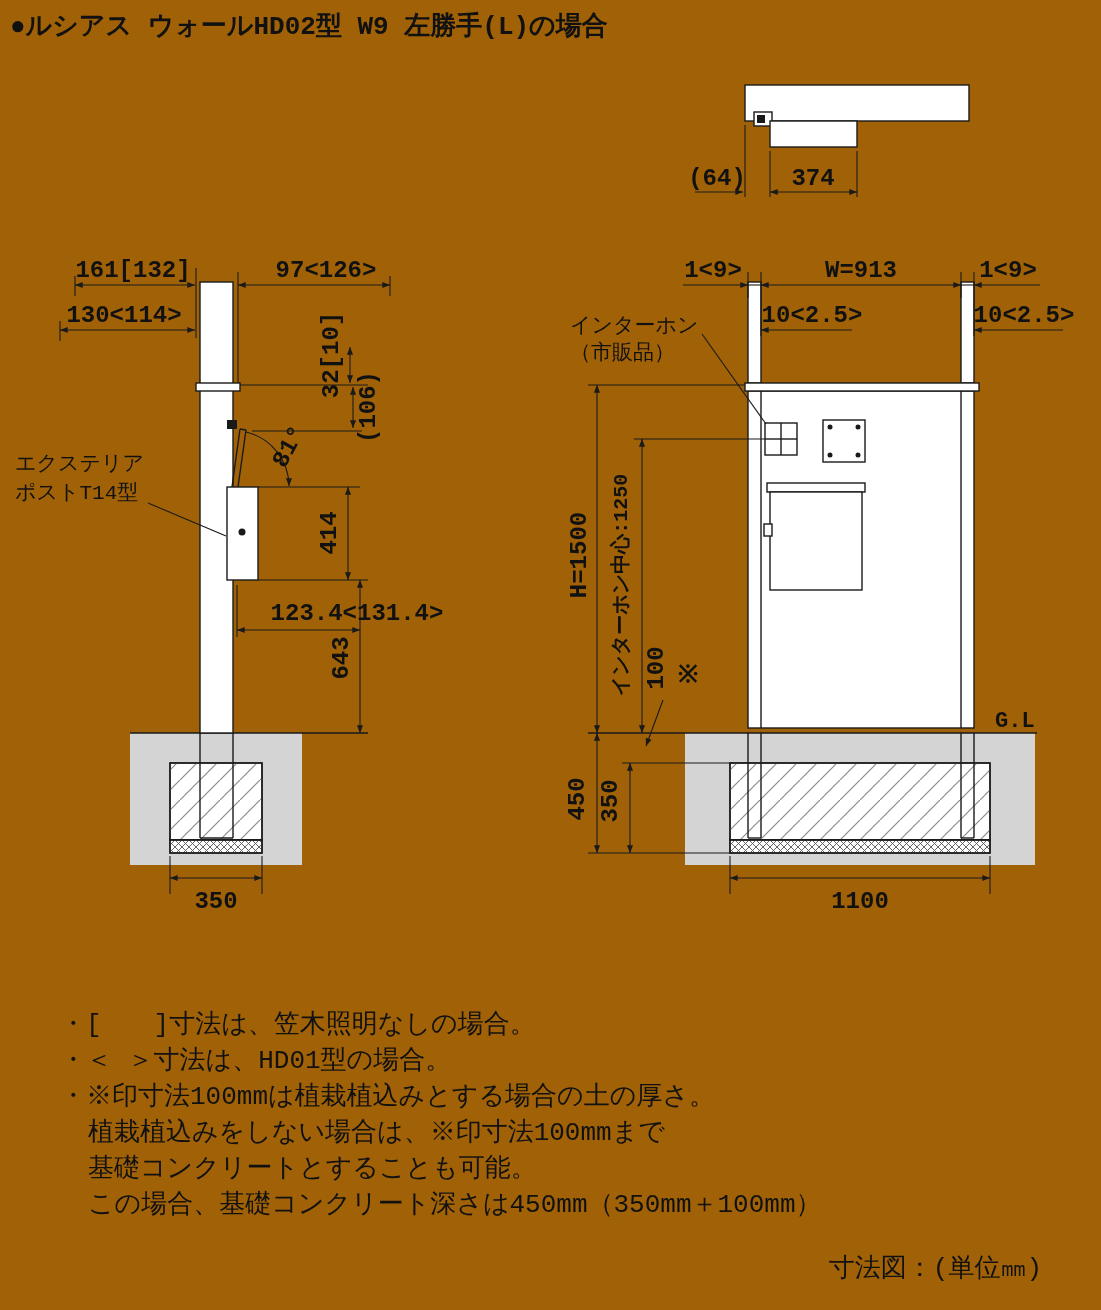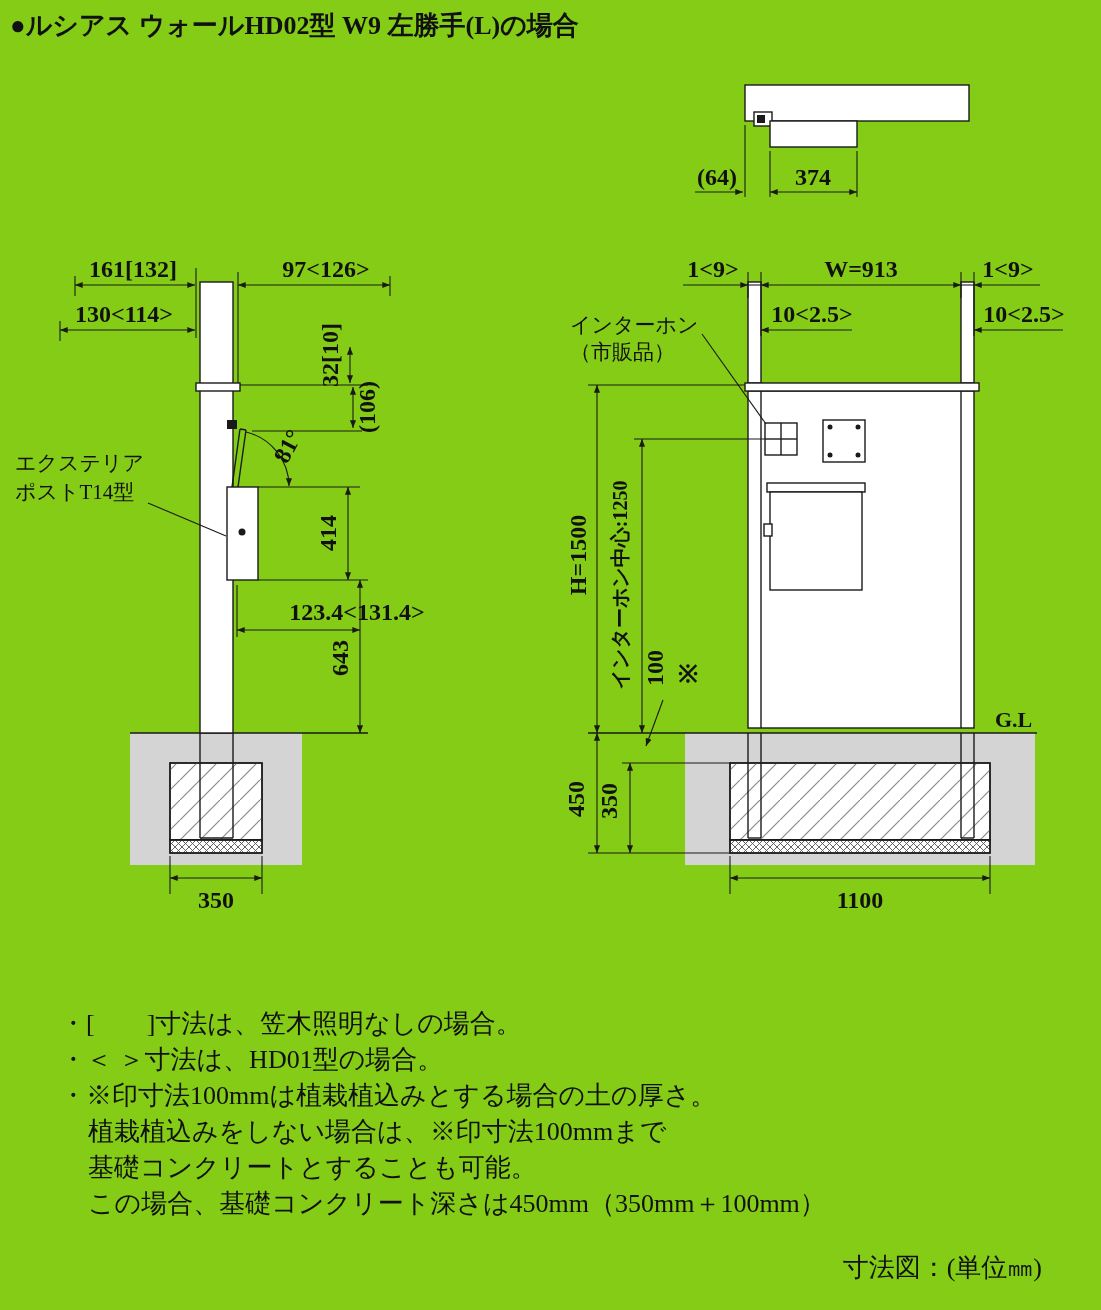--- a/index.html
+++ b/index.html
@@ -1,17 +1,17 @@
 <!DOCTYPE html>
 <html><head>
 <meta charset="utf-8">
 <style>
   html,body{margin:0;padding:0;background:#ffffff;}
-  .page{position:relative;width:1101px;height:1310px;background:#84cc16;overflow:hidden;
-        font-family:Liberation Serif, serif;}
+  .page{position:relative;width:1101px;height:1310px;background:#a16207;overflow:hidden;
+        font-family:Liberation Mono, monospace;}
   svg{display:block;}
   .st{stroke:#1a1a1a;stroke-width:1.4;fill:none;}
   .fw{fill:#ffffff;stroke:#1a1a1a;stroke-width:1.4;}
   .dl{stroke:#1a1a1a;stroke-width:1.1;fill:none;}
   .fillb{fill:#1a1a1a;stroke:none;}
   text{fill:#111;}
   .ttl{font-size:26px;font-weight:700;}
   .dim{font-size:24px;font-weight:600;}
   .dims{font-size:20px;font-weight:600;}
   .lbl{font-size:21px;font-weight:500;}

